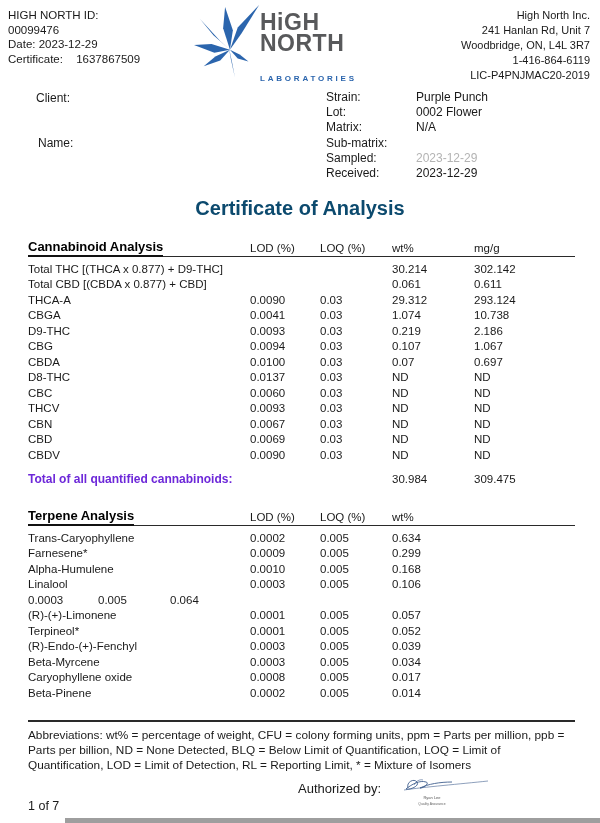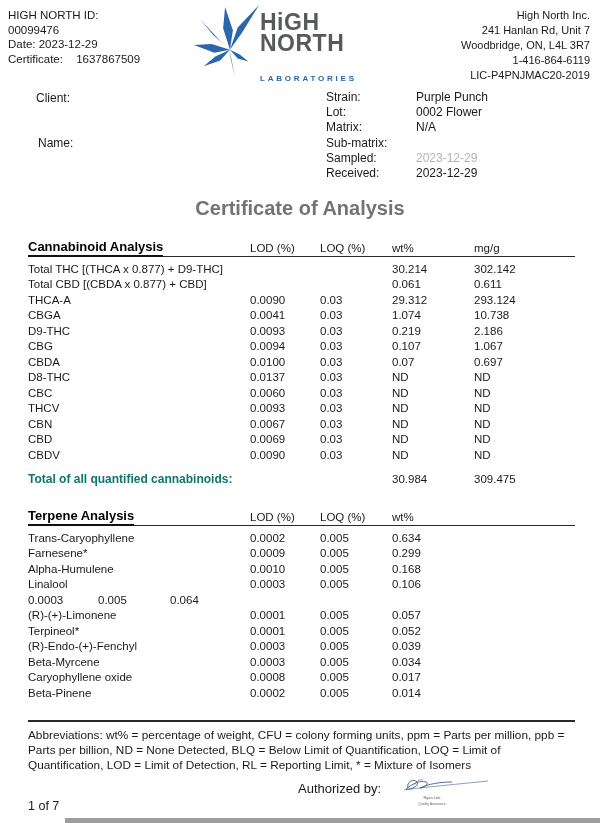--- a/index.html
+++ b/index.html
@@ -20,38 +20,38 @@
   
   .lbl-client{position:absolute;left:36px;top:91px;font-size:12px;}
   .lbl-name{position:absolute;left:38px;top:136px;font-size:12px;}
   .info-block{position:absolute;left:300px;top:90px;font-size:12px;line-height:15.2px;margin-left:26px;}
   .info-row{display:flex;}
   .info-row .ilabel{width:90px;}
   .info-row .ivalue{}
   .muted{color:#b3b3b3;}
   
   .coa-title{position:absolute;left:0;top:197px;width:100%;text-align:center;
-    font-size:20px;font-weight:700;color:#737373;}
+    font-size:20px;font-weight:700;color:#0c4a6e;}
   
   .tbl{position:absolute;left:28px;width:547px;font-size:11.5px;}
   .tbl-cannabinoid{top:239px;}
   .tbl-terpene{top:508px;}
   .t-head{display:flex;align-items:flex-end;border-bottom:1.5px solid #2a2a2a;padding-bottom:2px;}
   .t-head .sec-title{font-weight:700;font-size:13px;color:#000;border-bottom:2px solid #111;
     display:inline-block;padding-bottom:1px;margin-bottom:-3.5px;}
   .cell{display:inline-block;}
   .c-name{width:222px;}
   .c-lod{width:70px;}
   .c-loq{width:72px;}
   .c-wt{width:82px;}
   .c-mgg{flex:1;}
   .t-rows{margin-top:5px;}
   .t-row{display:flex;height:15.5px;line-height:15.5px;}
   .t-total{display:flex;margin-top:8px;height:16px;line-height:16px;}
-  .t-total .c-name{font-weight:700;font-size:12px;color:#0f766e;}
+  .t-total .c-name{font-weight:700;font-size:12px;color:#6d28d9;}
   
   .sep-line{position:absolute;left:28px;top:720px;width:547px;height:2px;background:#2a2a2a;}
   .abbrev{position:absolute;left:28px;top:728px;width:537px;font-size:11.8px;line-height:14.8px;}
   .authorized{position:absolute;left:298px;top:781px;font-size:13px;}
   .signature{position:absolute;left:390px;top:772px;}
   .page-num{position:absolute;left:28px;top:799px;font-size:12.5px;}
   .bottom-bar{position:absolute;left:65px;top:818px;width:535px;height:5px;background:#9e9e9e;}
 </style>
 </head>
 <body>

